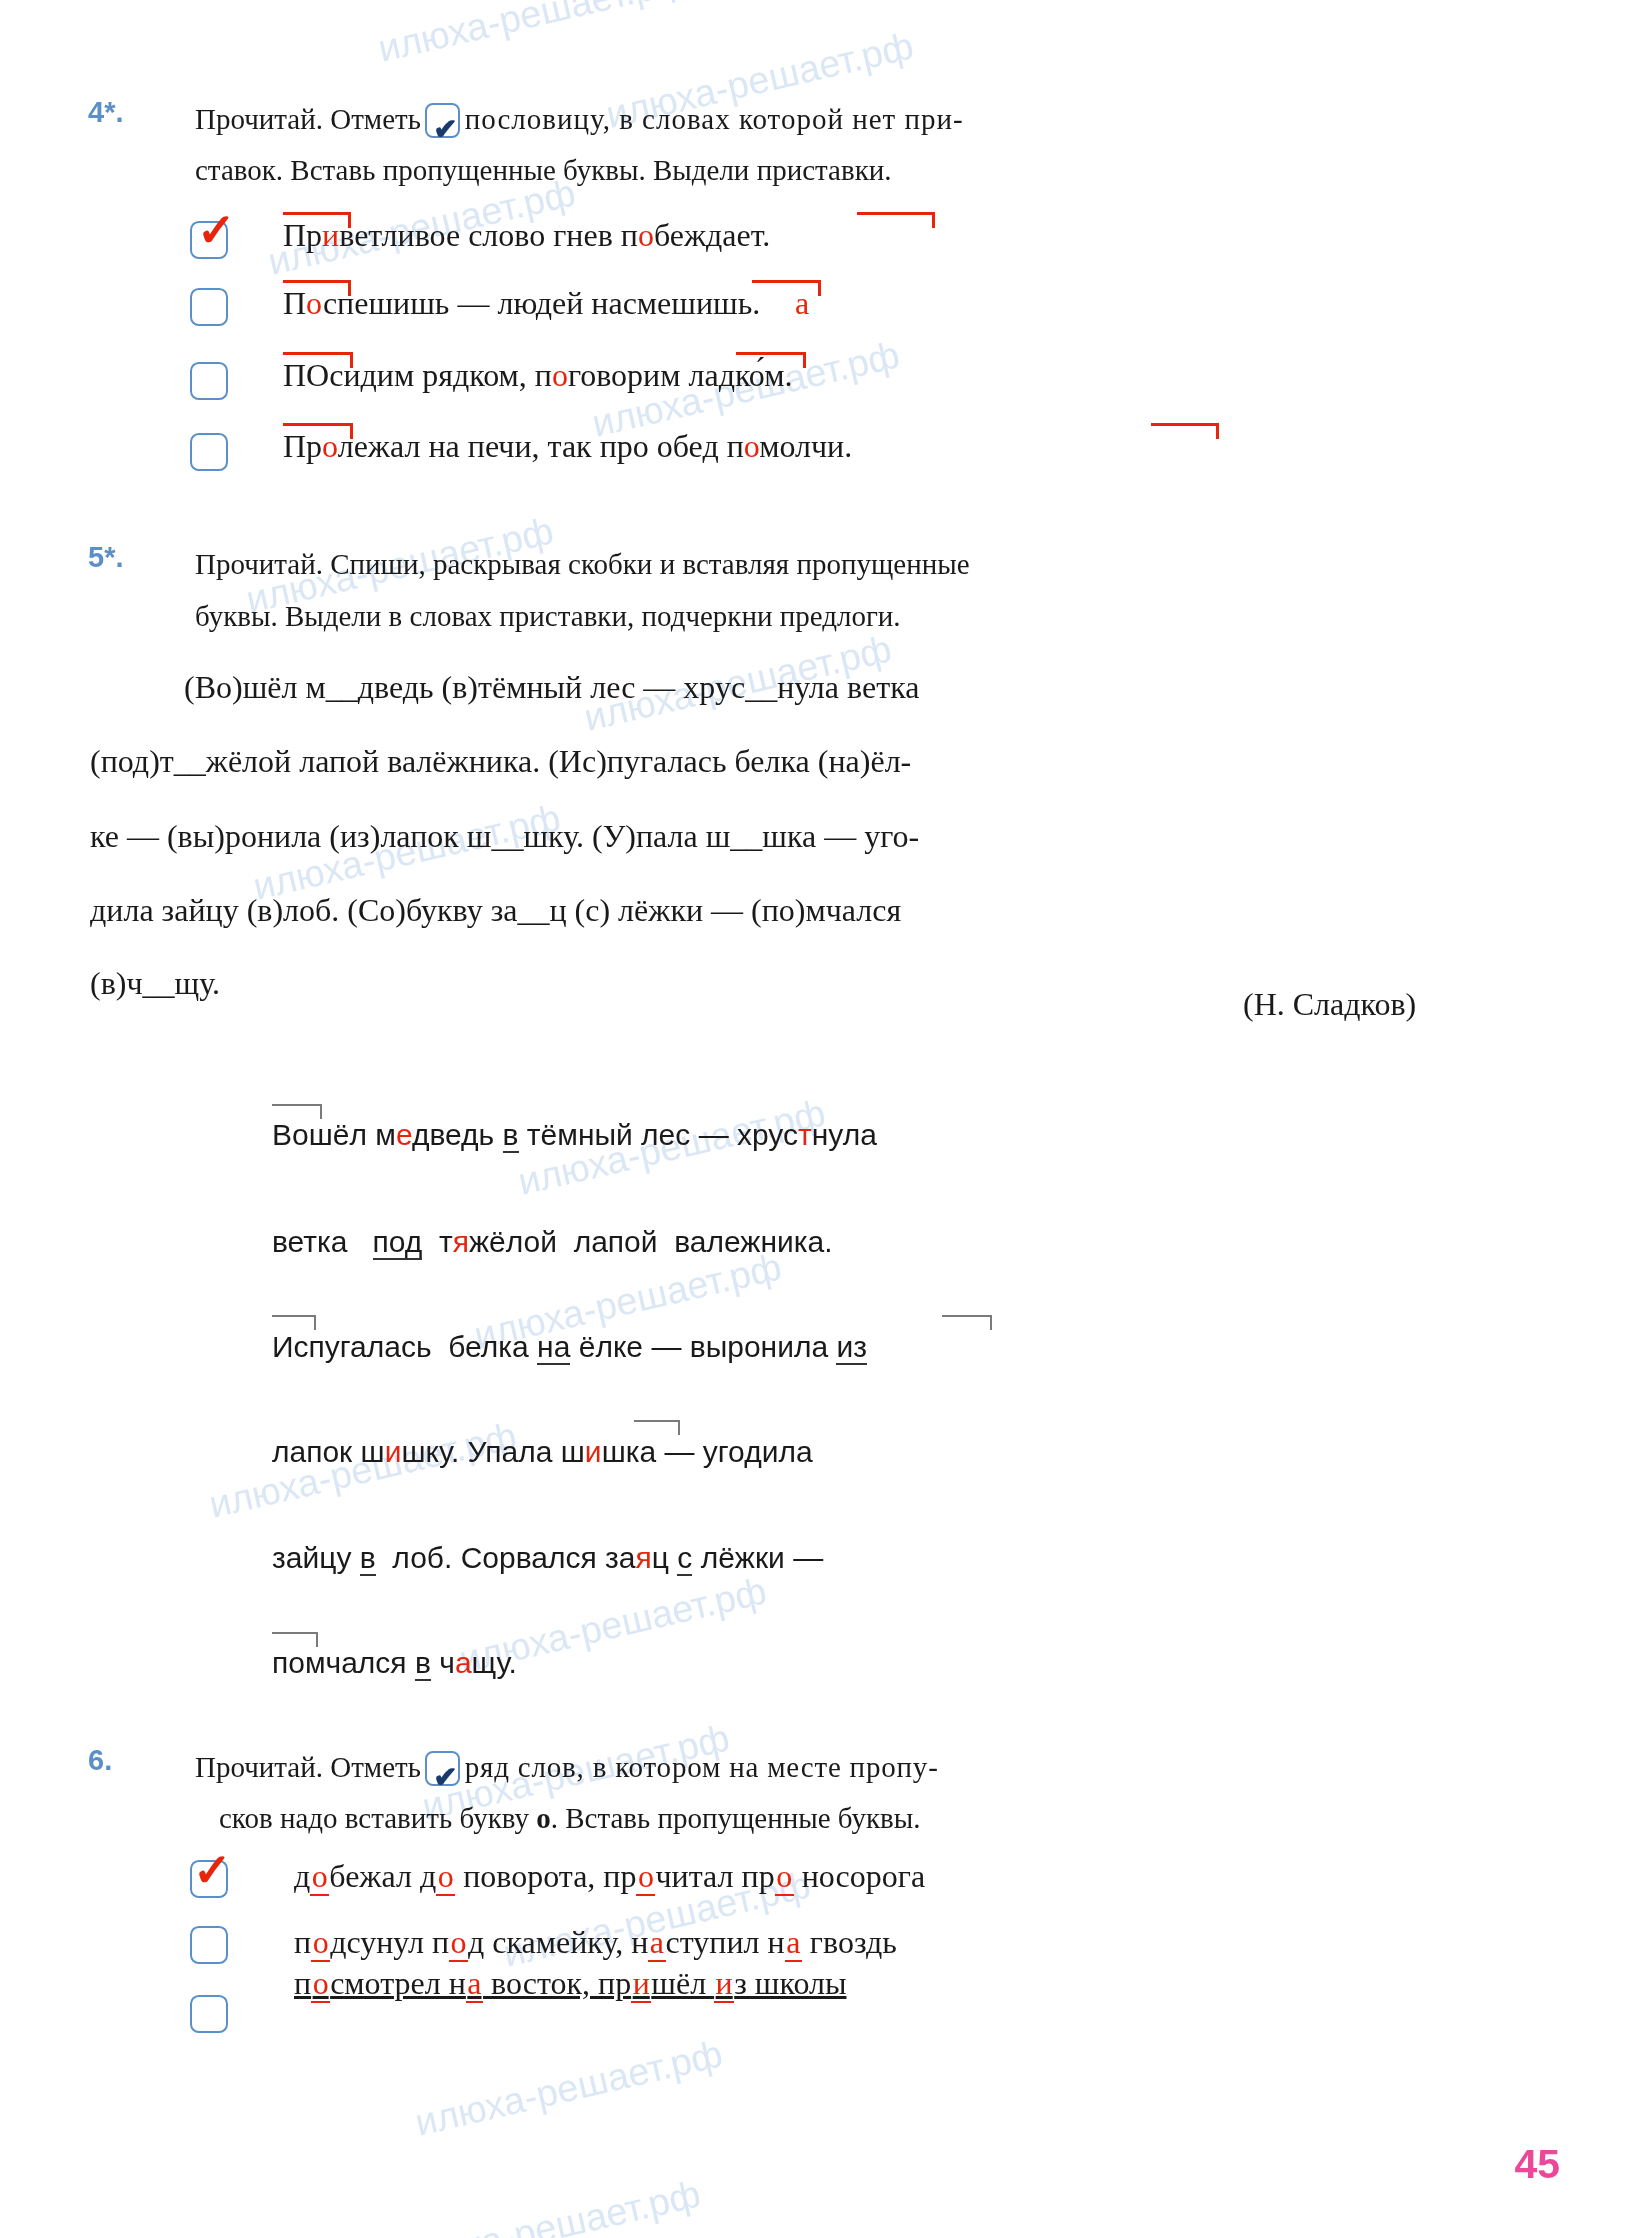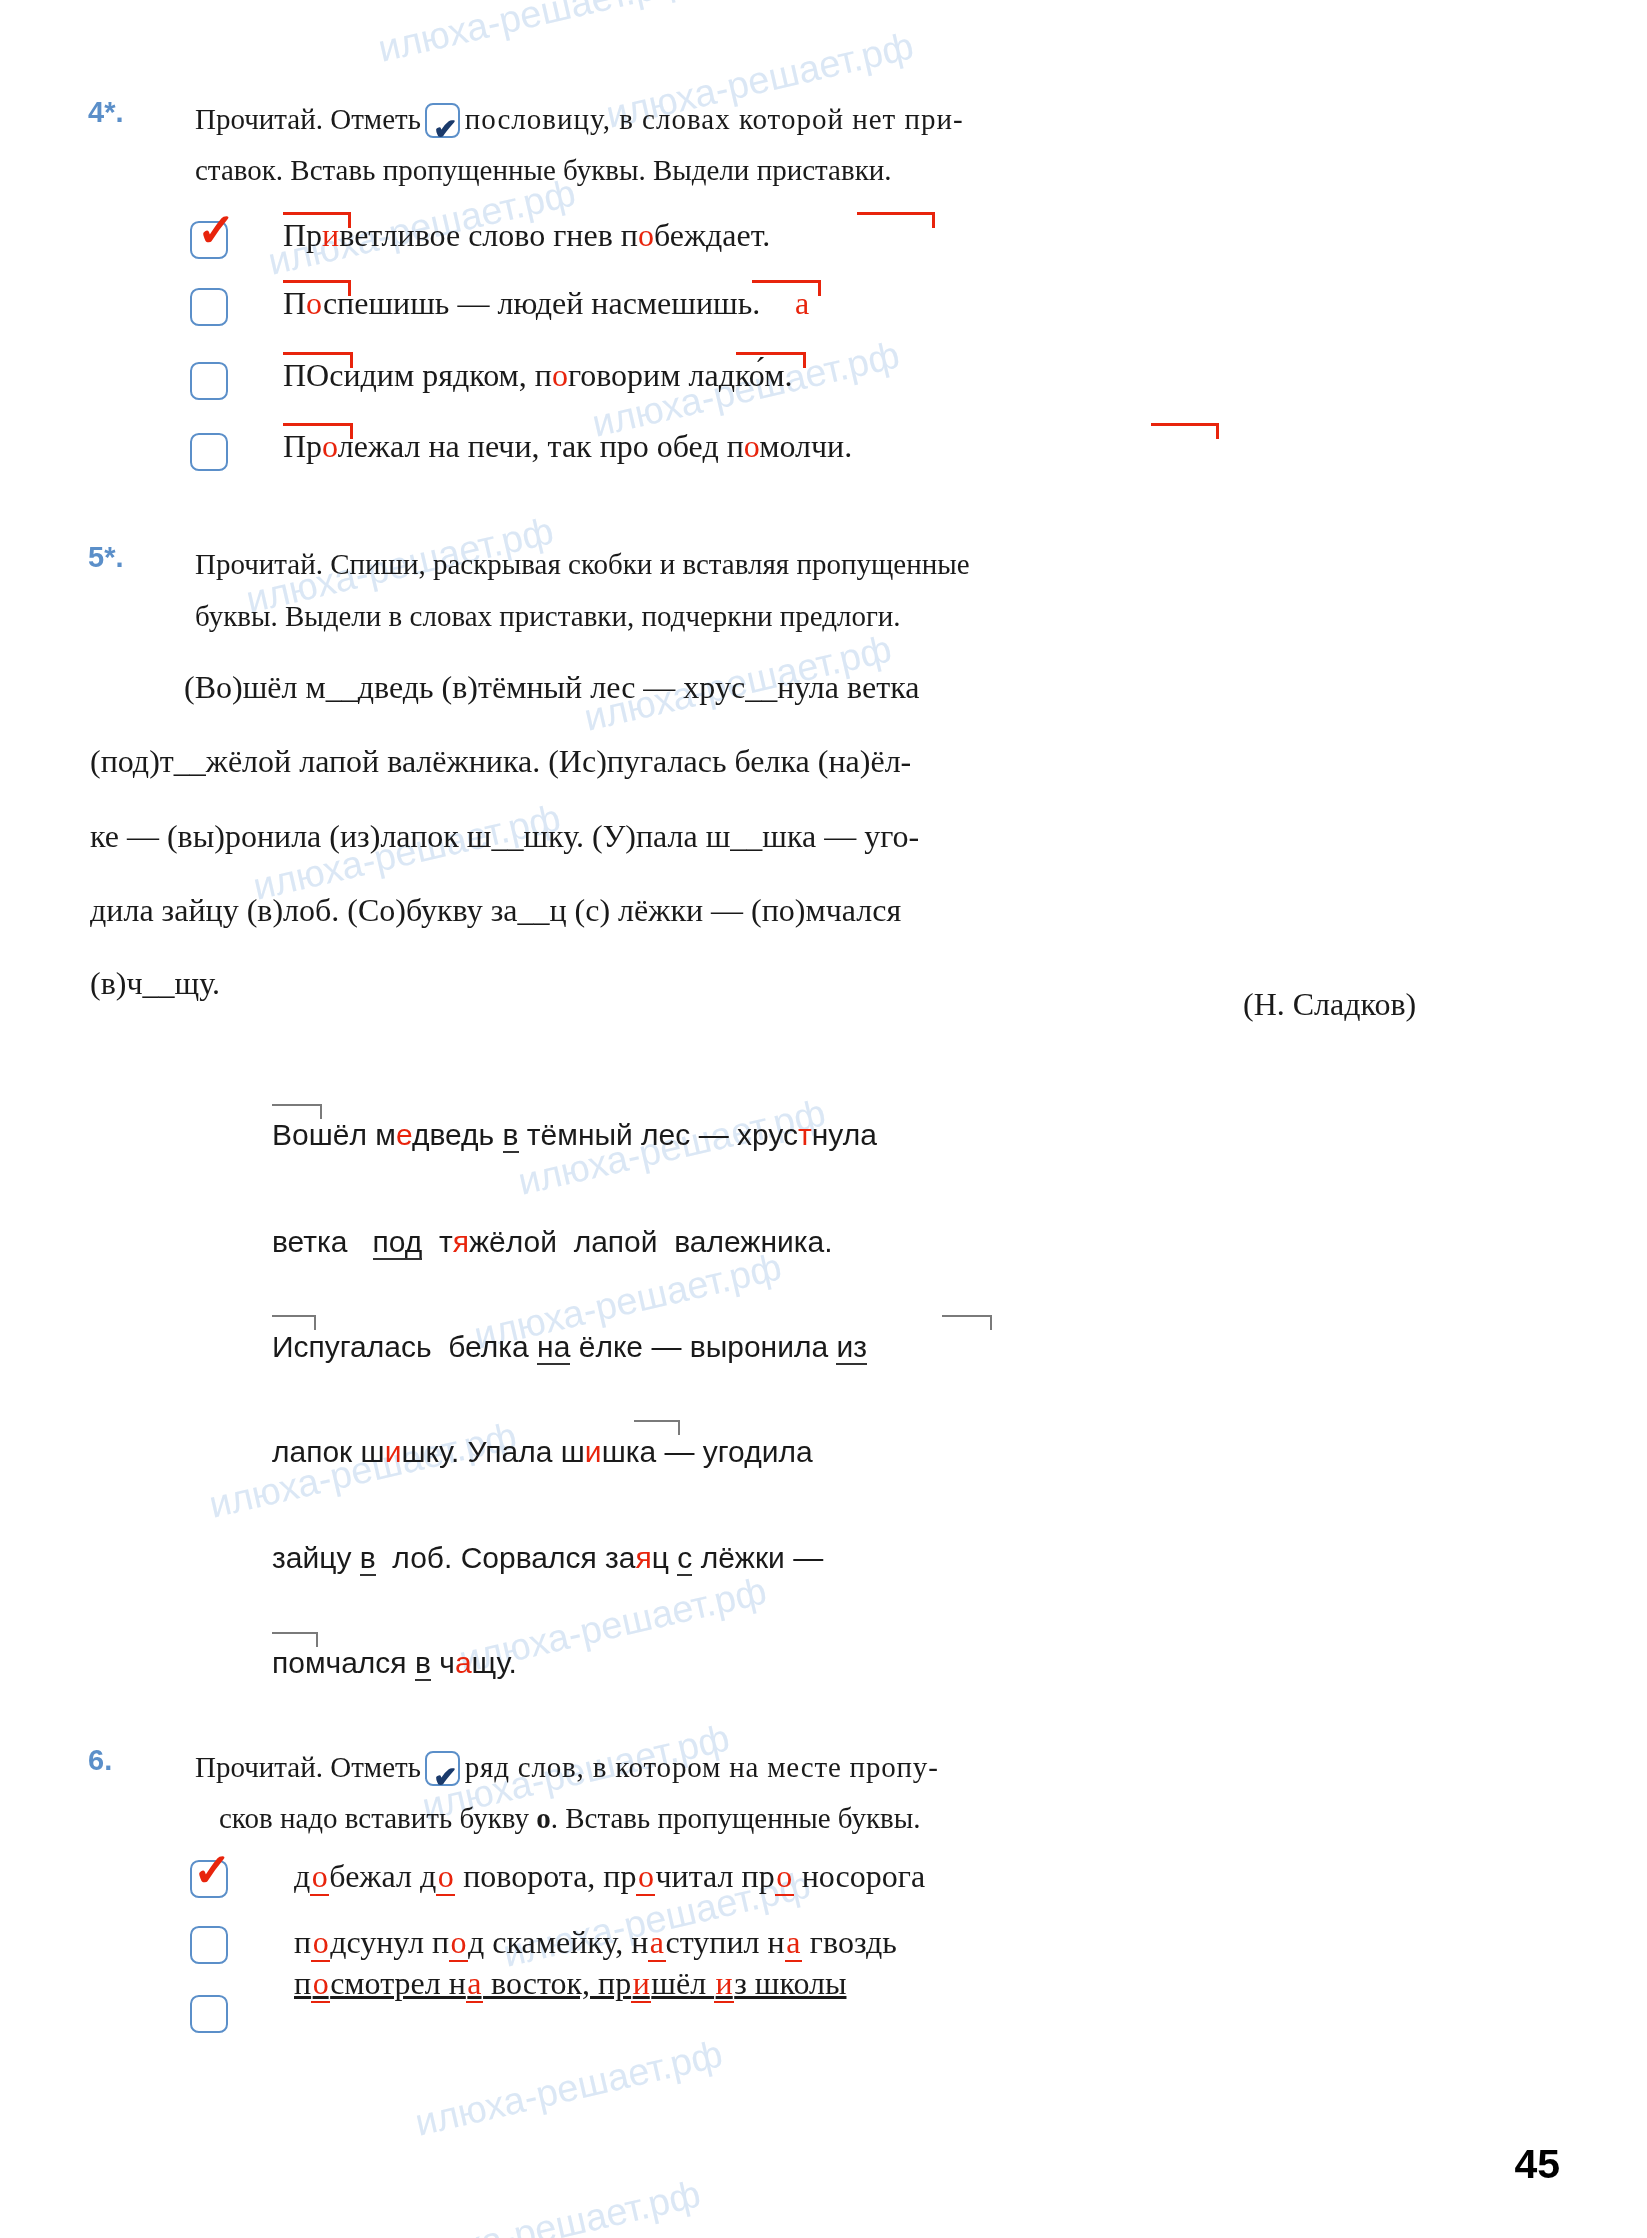--- a/index.html
+++ b/index.html
@@ -122,21 +122,21 @@
     white-space: nowrap;
   }
 
   .pageno {
     position: absolute;
     right: 88px;
     bottom: 51px;
     font-family: "Liberation Sans", sans-serif;
     font-size: 41px;
     font-weight: bold;
-    color: #000000;
+    color: #ec4899;
   }
 </style>
 </head>
 <body>
 
 <div class="page">
 
   <div class="wm" style="left:375px; top:-7.4px;">илюха-решает.рф</div>
   <div class="wm" style="left:603px; top:59px;">илюха-решает.рф</div>
   <div class="wm" style="left:265px; top:206px;">илюха-решает.рф</div>

